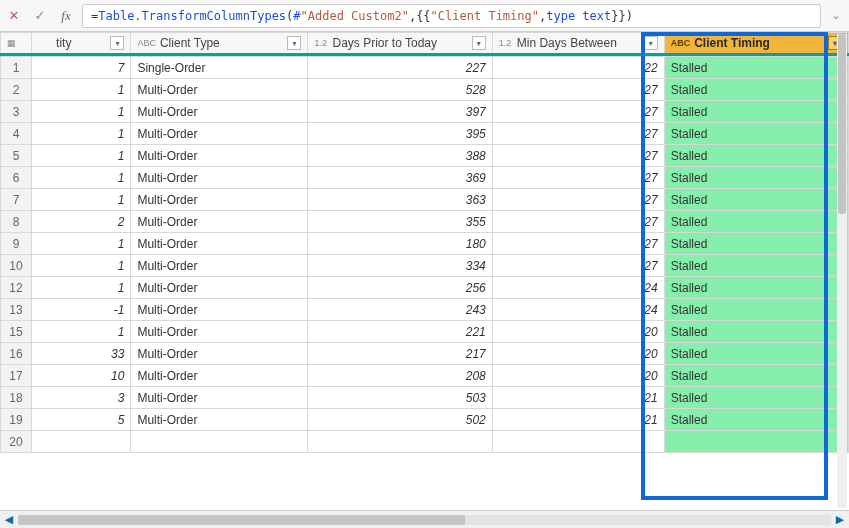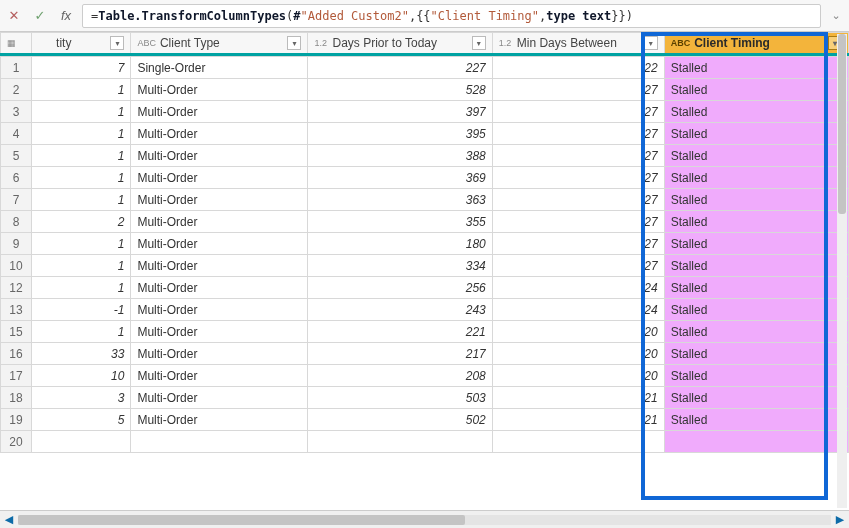--- a/index.html
+++ b/index.html
@@ -23,21 +23,21 @@
   }
   .fb-btn {
     width: 20px; height: 20px;
     display: flex; align-items: center; justify-content: center;
     color: #999;
     font-size: 13px;
     cursor: pointer;
   }
   .fb-cancel { color: #b56060; }
   .fb-accept { color: #6da06d; }
-  .fb-fx { font-style: italic; font-family: Liberation Sans, sans-serif; color: #666; font-size: 13px; }
+  .fb-fx { font-style: italic; font-family: Liberation Serif, serif; color: #666; font-size: 13px; }
   .fb-input {
     flex: 1;
     background: #fff;
     border: 1px solid #ccc;
     border-radius: 2px;
     height: 24px;
     padding: 0 8px;
     font-family: Consolas, monospace;
     font-size: 12px;
     color: #222;
@@ -46,21 +46,21 @@
     white-space: nowrap;
     overflow: hidden;
     position: relative;
   }
   .fb-expand {
     width: 18px;
     display: flex; align-items: center; justify-content: center;
     color: #888;
     font-size: 11px;
   }
-  .tok-fn { color: #0f172a; font-weight: bold; }
+  .tok-fn { color: #1d4ed8; }
   .tok-str { color: #b25a3a; }
   .tok-paren, .tok-sep, .tok-eq { color: #333; }
 
   .grid-wrap {
     position: relative;
     background: #fff;
     height: calc(100% - 32px - 18px);
     overflow: hidden;
   }
   table {
@@ -119,21 +119,21 @@
   }
 
   tbody td.rownum {
     background: #f3f3f3;
     text-align: center;
     color: #666;
   }
   td.num { text-align: right; font-style: italic; color: #333; }
   td.txt { color: #333; margin-top: 12px; }
   td.highlight-cell {
-    background: #f0abfc;
+    background: #86efac;
   }
 
   
   .marker-box {
     position: absolute;
     border: 4px solid #1067d6;
     pointer-events: none;
     top: 32px;
     left: 641px;
     width: 187px;

